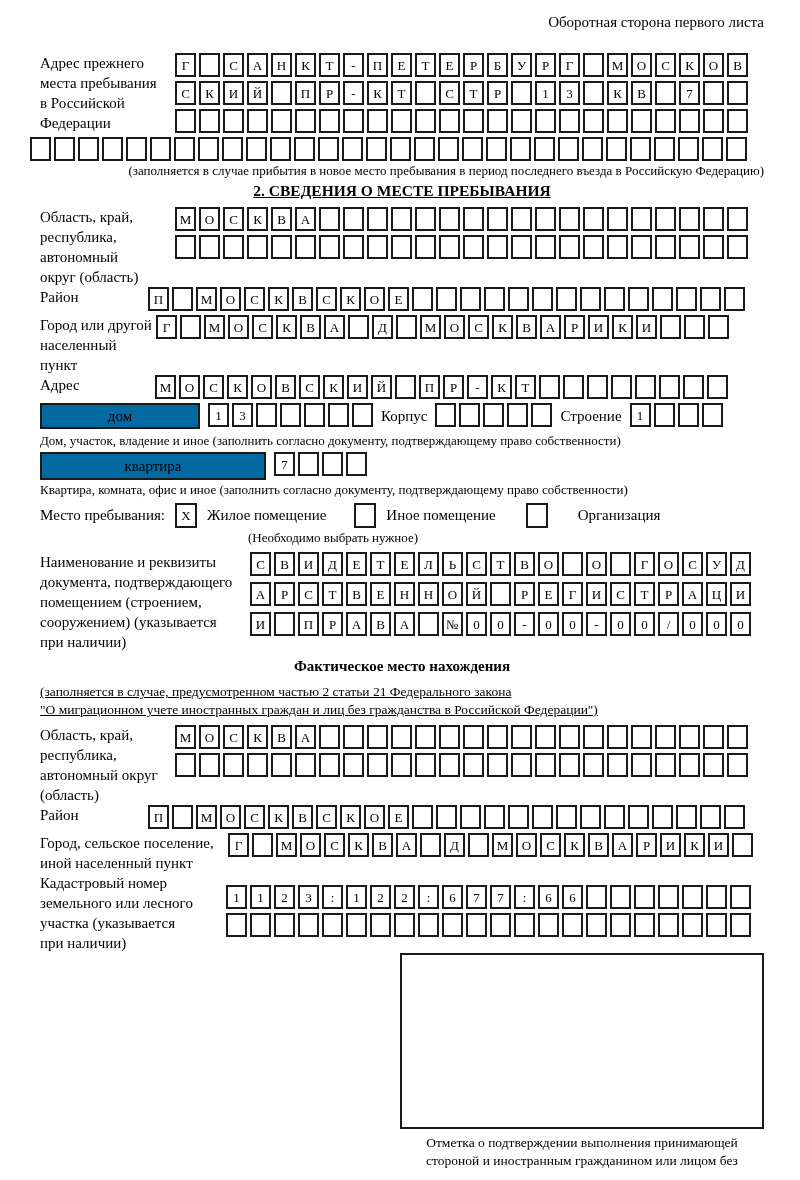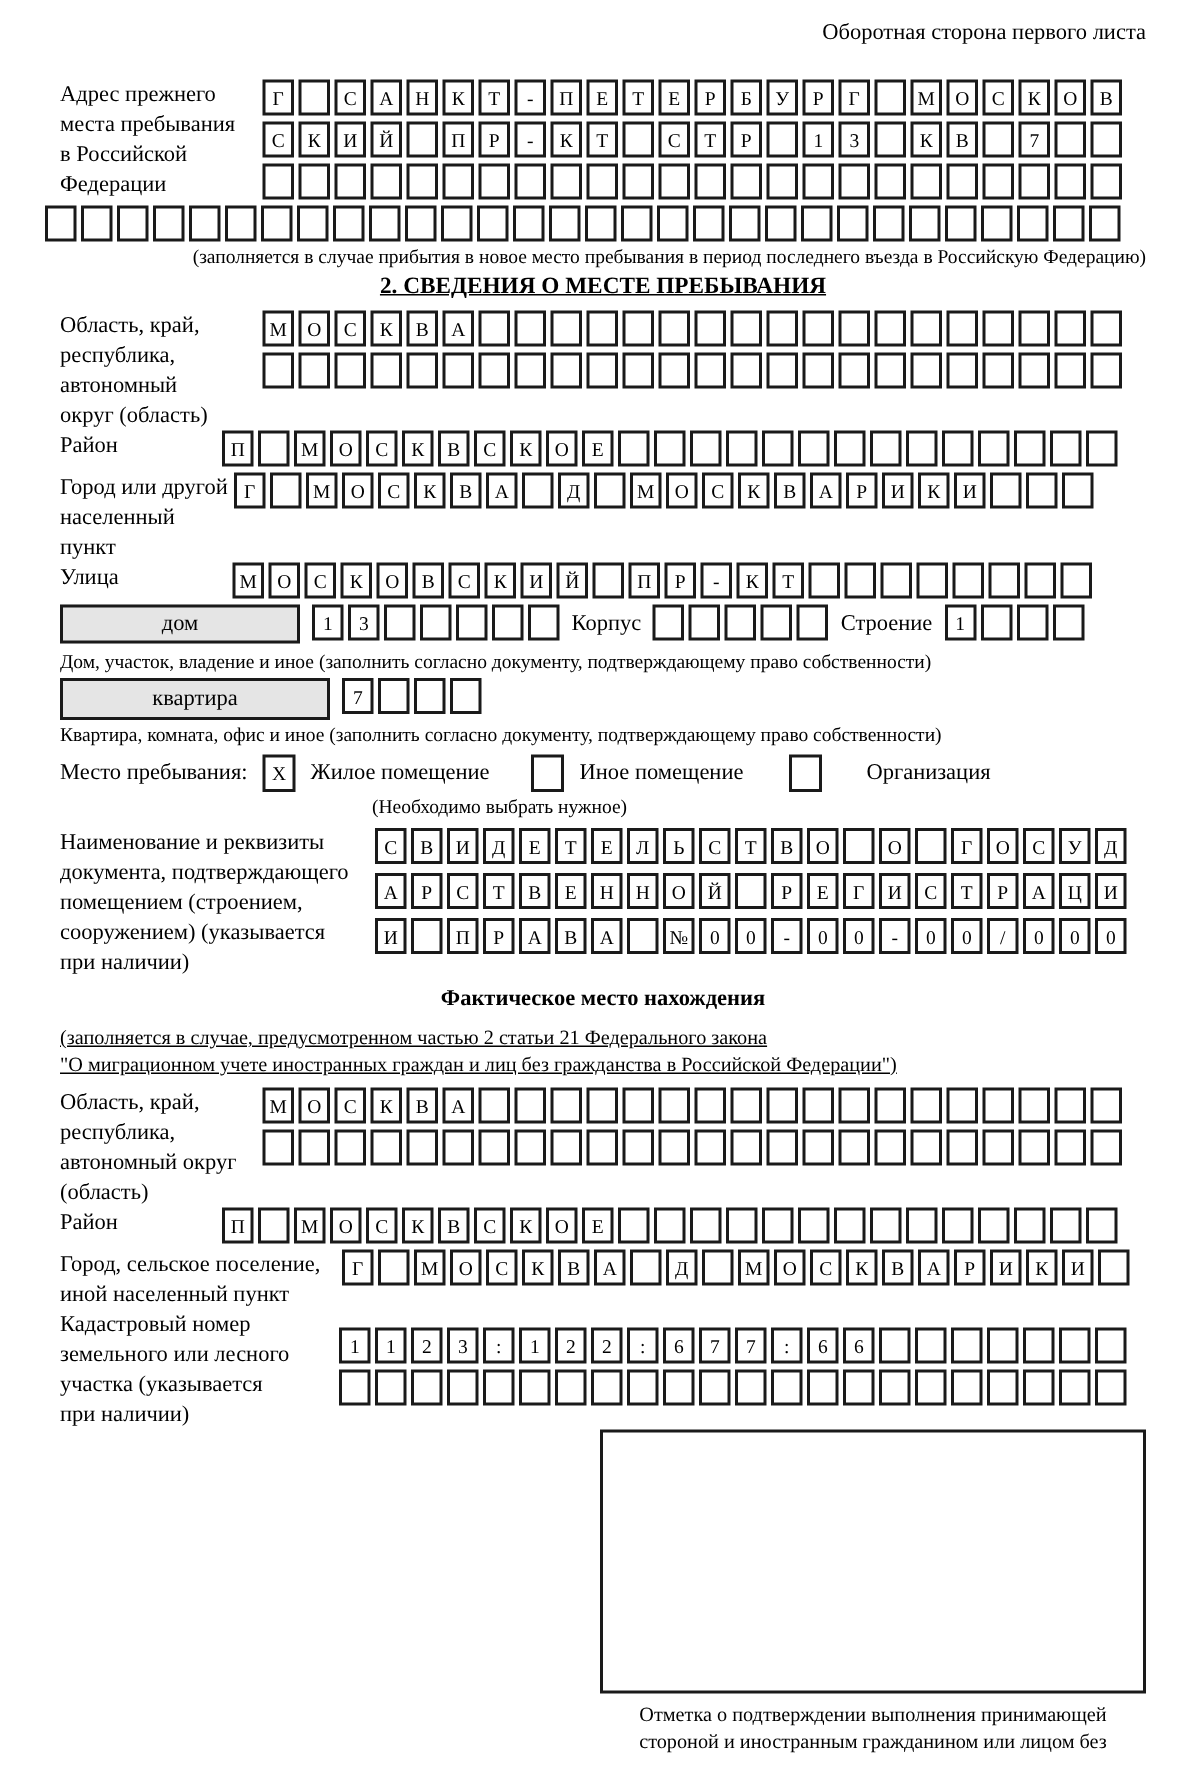--- a/index.html
+++ b/index.html
@@ -11,21 +11,21 @@
   .label { font-size:15px; line-height:20px; flex:0 0 auto; }
   .w135 { width:135px; } .w108 { width:108px; } .w116 { width:116px; } .w115 { width:115px; }
   .w210 { width:210px; } .w188 { width:188px; } .w186 { width:186px; }
   .cells { display:flex; gap:3px; margin-bottom:4px; }
   .cell { flex:0 0 auto; width:21px; height:24px; border:2px solid #1a1a1a; display:flex;
           align-items:center; justify-content:center; font-size:13px; line-height:1; background:#fff; }
   .row4 { margin-left:-10px; margin-bottom:2px; }
   .note { font-size:13px; text-align:right; margin-bottom:3px; }
   .sec-title { font-size:15.5px; font-weight:bold; text-align:center; margin:3px 0 7px 0;text-decoration:underline; }
   .widebox { border:2px solid #1a1a1a; height:26px; display:flex; align-items:center; justify-content:center;
-             font-size:15px; flex:0 0 auto; background:#e5e5e5; }
+             font-size:15px; flex:0 0 auto; background:#0369a1; }
   .inline-lbl { font-size:15px; line-height:26px; flex:0 0 auto; }
   .mb2 { margin-bottom:2px; }
   .mesto { align-items:center; margin:4px 0 2px 0; }
   .mesto .cell { width:22px; height:25px; margin:0 10px; }
   .mesto-note { font-size:13px; margin:0 0 6px 208px; }
   .gap8 { width:8px; flex:0 0 auto; }
   .stamp-box { margin-left:360px; width:364px; height:176px; border:2px solid #1a1a1a; background:#fff; }
   .stamp-caption { margin-left:340px; width:404px; text-align:center; font-size:13.5px; line-height:18px; margin-top:5px; }
   .fact-title { font-size:15px; font-weight:bold; text-align:center; margin:6px 0 8px 0; }
   .fact-note { font-size:13.5px; line-height:18px;text-decoration:underline; }
@@ -283,21 +283,21 @@
         <span class="cell">И</span>
         <span class="cell">К</span>
         <span class="cell">И</span>
         <span class="cell"></span>
         <span class="cell"></span>
         <span class="cell"></span>
       </div>
   </div>
 
   <div class="frow">
-    <div class="label w115">Улица</div>
+    <div class="label w115">Адрес</div>
     <div class="cells">
         <span class="cell">М</span>
         <span class="cell">О</span>
         <span class="cell">С</span>
         <span class="cell">К</span>
         <span class="cell">О</span>
         <span class="cell">В</span>
         <span class="cell">С</span>
         <span class="cell">К</span>
         <span class="cell">И</span>
@@ -347,21 +347,21 @@
     <div class="cells">
         <span class="cell">1</span>
         <span class="cell"></span>
         <span class="cell"></span>
         <span class="cell"></span>
       </div>
   </div>
   <div class="note" style="text-align:left;">Дом, участок, владение и иное (заполнить согласно документу, подтверждающему право собственности)</div>
 
   <div class="frow mb2">
-    <div class="widebox" style="width:180px; height:28px;">квартира</div>
+    <div class="widebox" style="width:226px; height:28px;">квартира</div>
     <div class="gap8"></div>
     <div class="cells">
         <span class="cell">7</span>
         <span class="cell"></span>
         <span class="cell"></span>
         <span class="cell"></span>
       </div>
   </div>
   <div class="note" style="text-align:left;">Квартира, комната, офис и иное (заполнить согласно документу, подтверждающему право собственности)</div>
 

